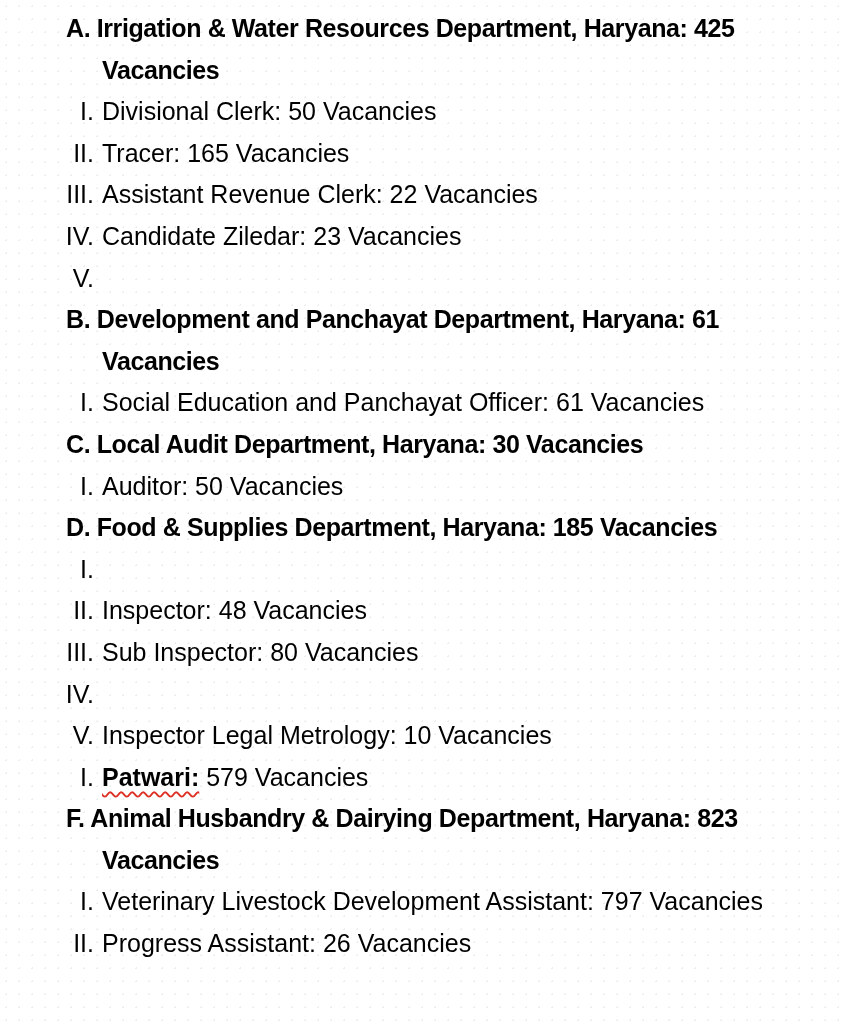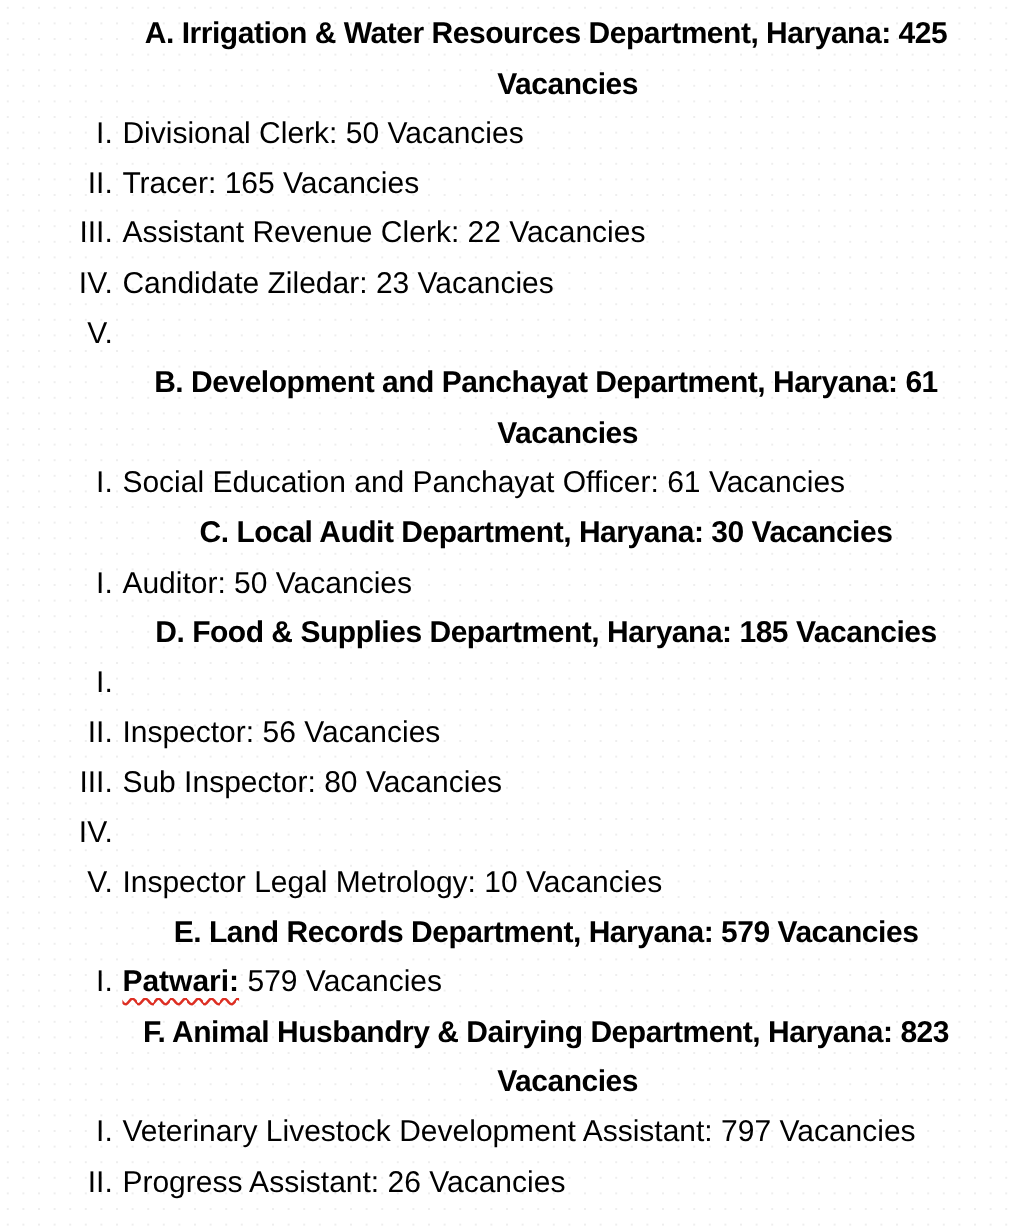--- a/index.html
+++ b/index.html
@@ -24,21 +24,20 @@
     font-size: 25px;
     line-height: 41.6px;
     white-space: nowrap;
   }
   .header-row {
     font-weight: bold;
     letter-spacing: -0.4px;
     padding-left: 102px;
     text-indent: -36px;      
     white-space: normal;
-    text-align: center;
   }
   .header-row .hline {
     white-space: nowrap;
   }
   .item-row {
     display: flex;
   }
   .item-row .num {
     flex: 0 0 94px;
     width: 94px;
@@ -90,34 +89,33 @@
       <div class="row item-row">
         <span class="num">I.</span>
         <span class="txt">Auditor: 50 Vacancies</span>
       </div>
       <div class="row header-row"><span class="hmarker">D.</span> <span class="hline">Food &amp; Supplies Department, Haryana: 185 Vacancies</span></div>
       <div class="row item-row">
         <span class="num">I.</span>
       </div>
       <div class="row item-row">
         <span class="num">II.</span>
-        <span class="txt">Inspector: 56 Vacancies</span>
+        <span class="txt">Inspector: 48 Vacancies</span>
       </div>
       <div class="row item-row">
         <span class="num">III.</span>
         <span class="txt">Sub Inspector: 80 Vacancies</span>
       </div>
       <div class="row item-row">
         <span class="num">IV.</span>
       </div>
       <div class="row item-row">
         <span class="num">V.</span>
         <span class="txt">Inspector Legal Metrology: 10 Vacancies</span>
       </div>
-      <div class="row header-row"><span class="hmarker">E.</span> <span class="hline">Land Records Department, Haryana: 579 Vacancies</span></div>
       <div class="row item-row">
         <span class="num">I.</span>
         <span class="txt"><span class="squiggle">Patwari:</span> 579 Vacancies</span>
       </div>
       <div class="row header-row"><span class="hmarker">F.</span> <span class="hline">Animal Husbandry &amp; Dairying Department, Haryana: 823</span><br><span class="hline">Vacancies</span></div>
       <div class="row item-row">
         <span class="num">I.</span>
         <span class="txt">Veterinary Livestock Development Assistant: 797 Vacancies</span>
       </div>
       <div class="row item-row">

